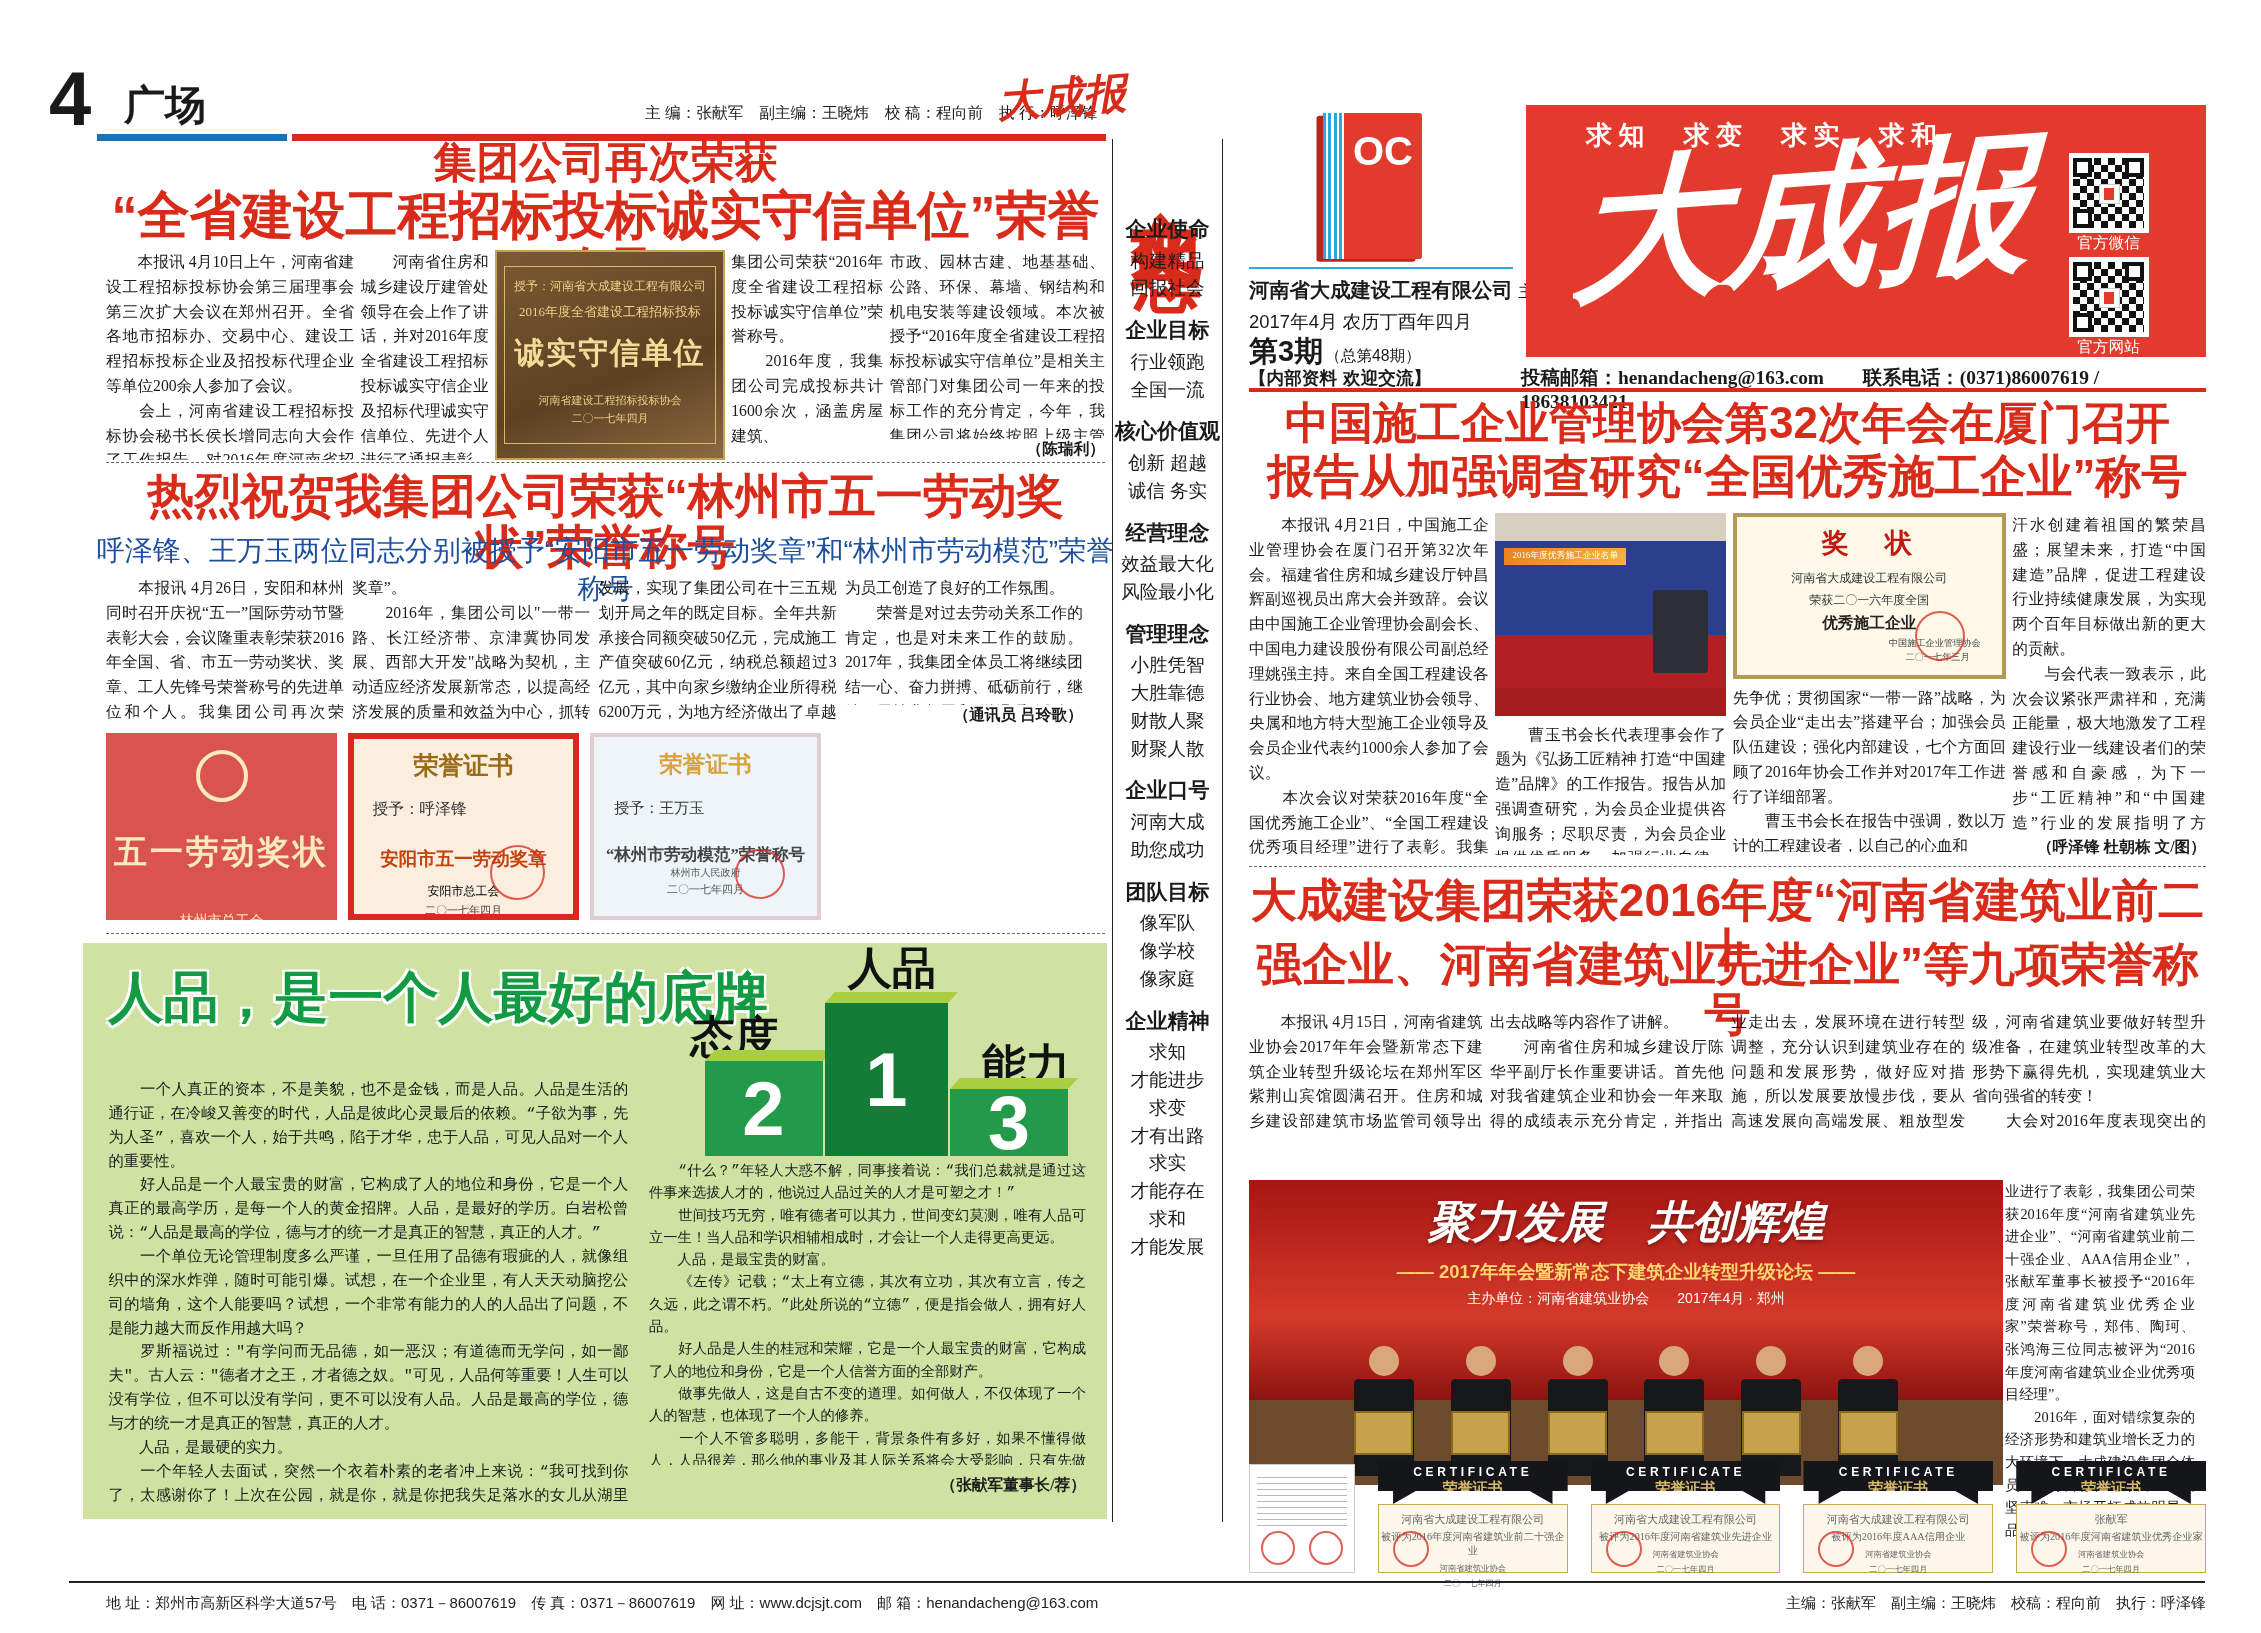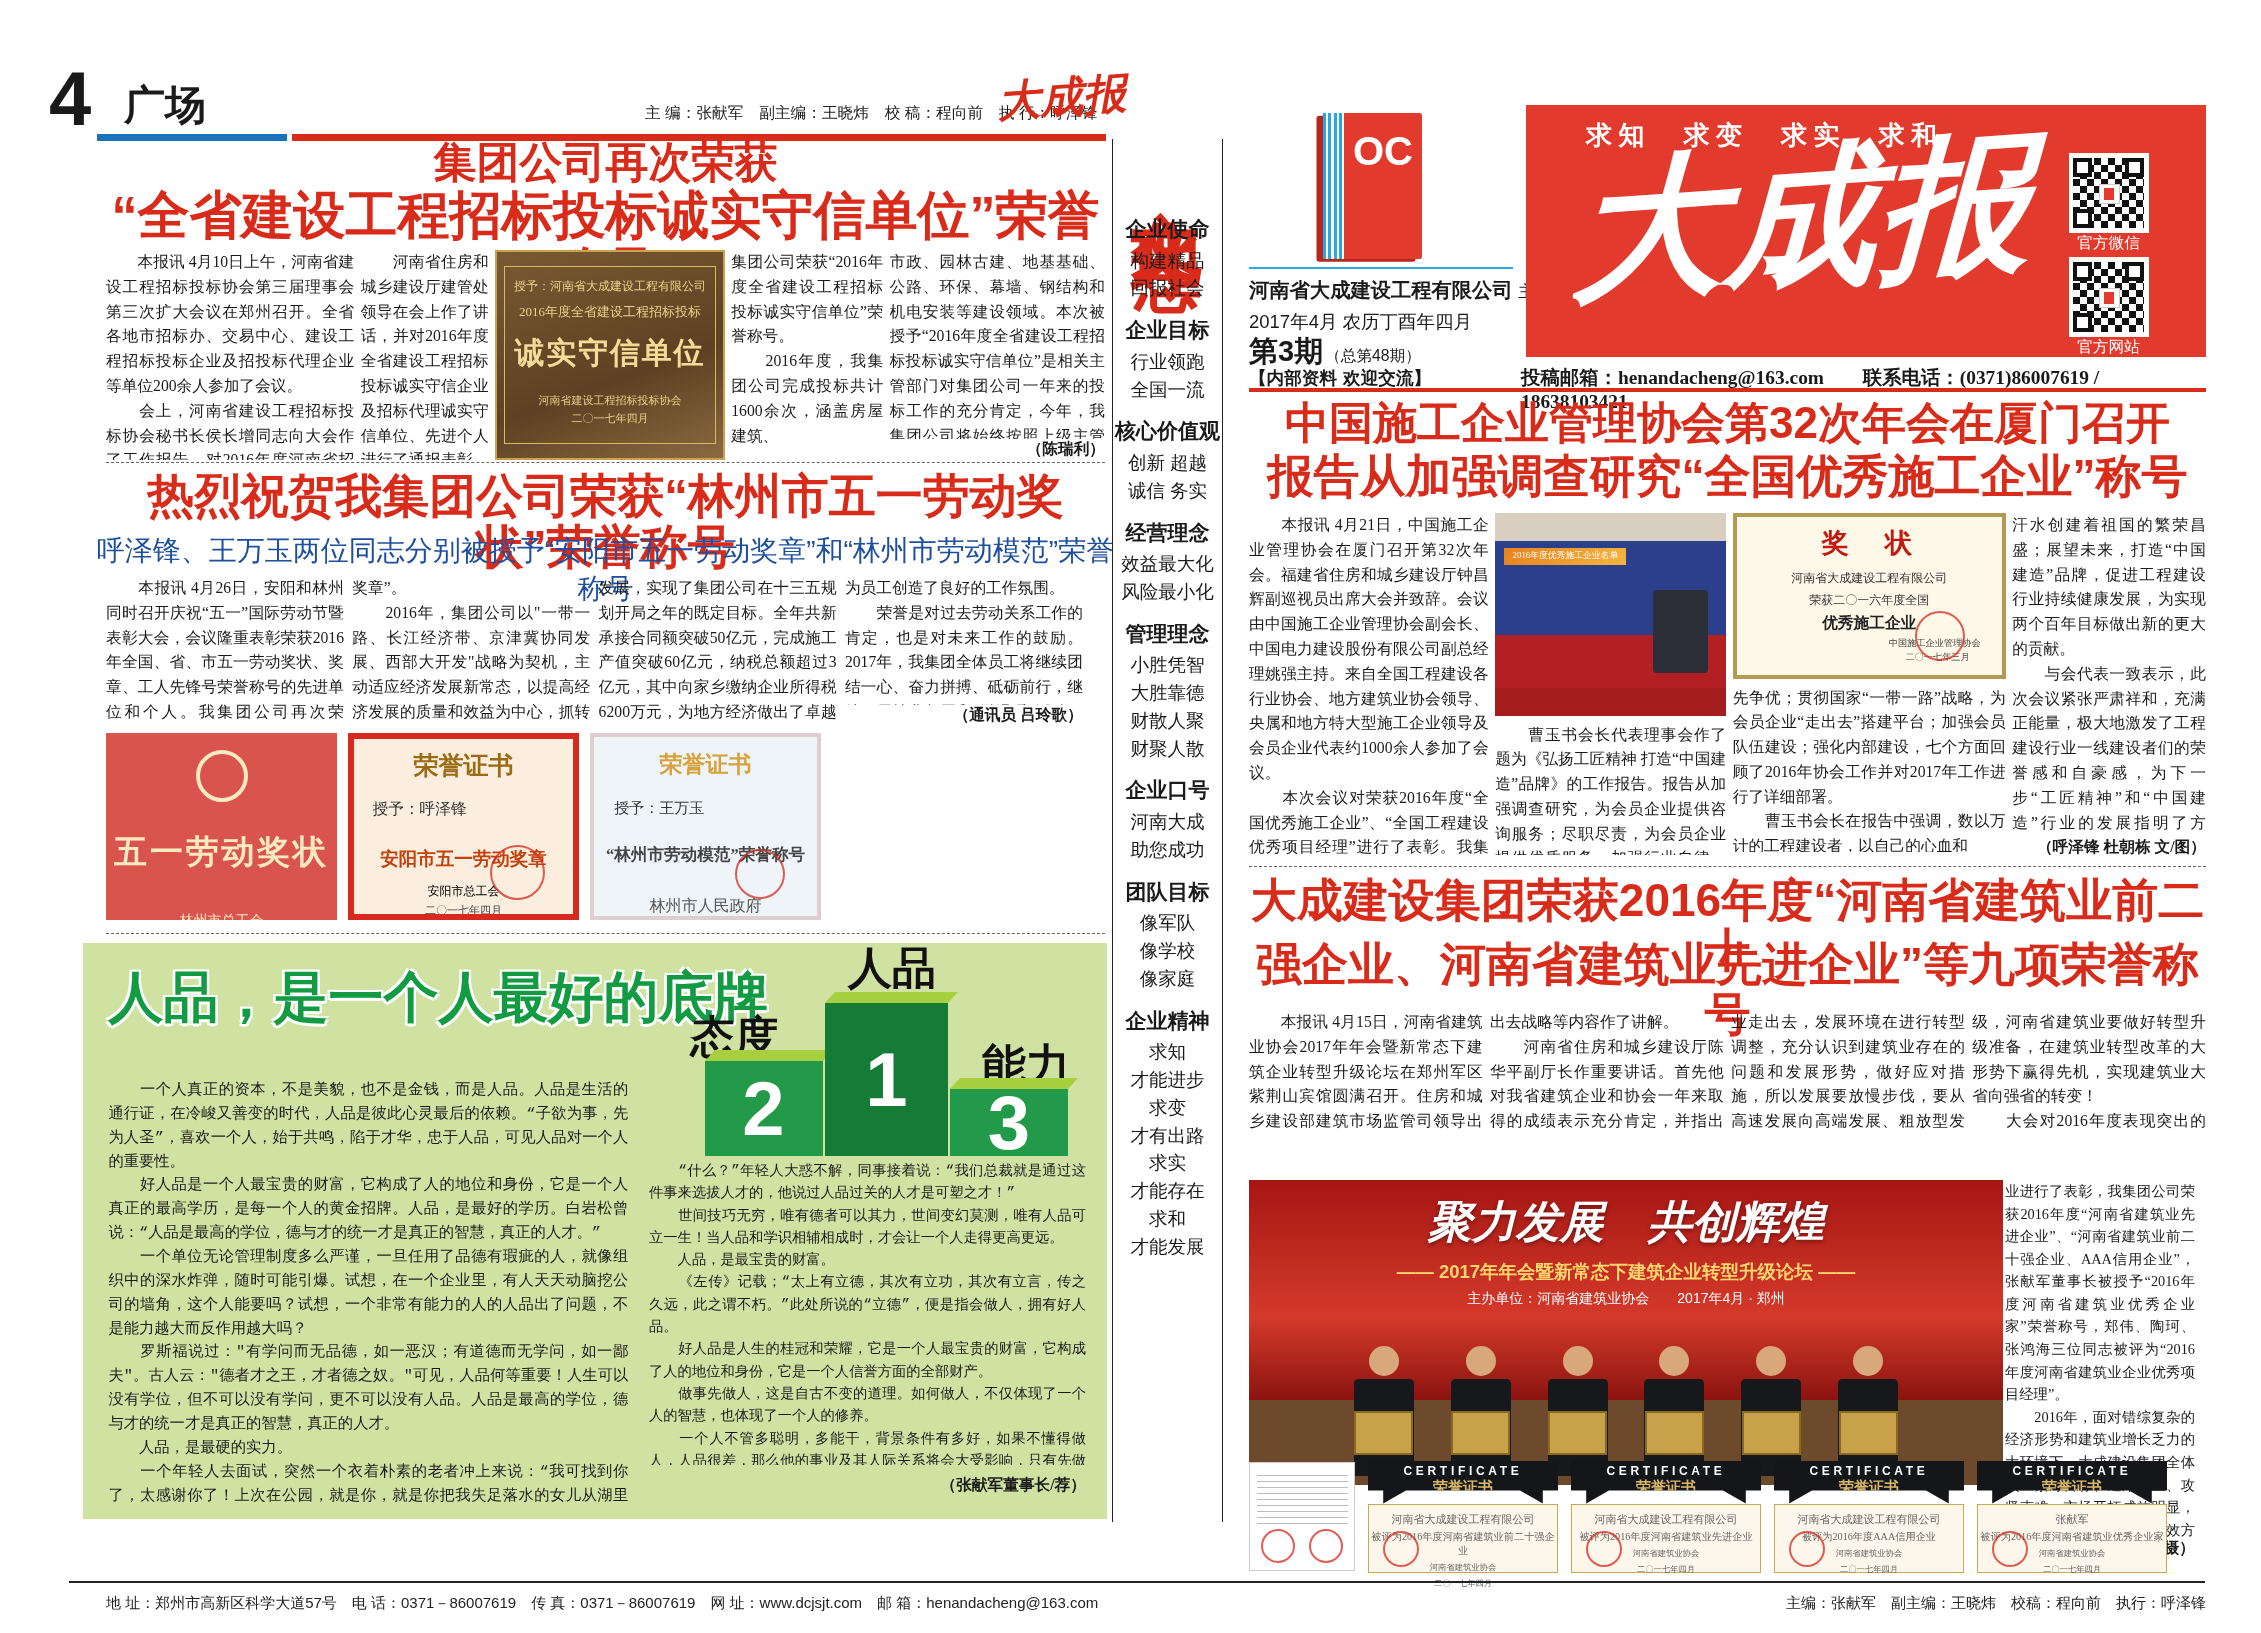--- a/index.html
+++ b/index.html
@@ -196,21 +196,21 @@
       <div style="font-size:15.7px;text-align:left;margin:16.6px 0 0 18.5px;color:#333">授予：呼泽锋</div>
       <div style="font:bold 18.5px 'Liberation Serif',serif;color:#c2410c;margin-top:26px">安阳市五一劳动奖章</div>
       <div style="font-size:12px;margin-top:12px;color:#000000">安阳市总工会</div>
       <div style="font-size:11px;margin-top:2.8px;color:#444">二〇一七年四月</div>
       <div class="seal" style="width:51px;height:51px;right:28px;bottom:14px"></div>
     </div>
     <div class="ph cert-p" style="width:231px;background:#eef4f8;border:4.6px solid #dfcdd2">
       <div style="font:900 23px 'Liberation Serif',serif;color:#d8a13c;margin-top:12px">荣誉证书</div>
       <div style="font-size:15px;text-align:left;margin:18.5px 0 0 20.3px;color:#333">授予：王万玉</div>
       <div style="font:bold 16.6px 'Liberation Serif',serif;color:#444;margin-top:26px">“林州市劳动模范”荣誉称号</div>
-      <div style="font-size:16px;margin-top:30px;color:#555">林州市人民政府</div>
+      <div style="font-size:10px;color:#555">林州市人民政府</div>
       <div style="font-size:11px;margin-top:2.8px;color:#555">二〇一七年四月</div>
       <div class="seal" style="width:46px;height:46px;right:32px;bottom:16.6px"></div>
     </div>
   </div>
   <div class="abs dash" style="left:106px;top:933px;width:999px"></div>
 
   <div class="abs" id="greenbox">
     <div class="abs" id="gtitle">人品，是一个人最好的底牌</div>
     <div class="abs" style="right:23px;top:4.6px;width:398px;height:208px">
       <div class="abs pod-lbl" style="left:162px;top:-8.3px">人品</div>
@@ -354,21 +354,21 @@
         <div class="person"><div class="hd"></div><div class="bd"></div><div class="pl"></div></div>
       </div>
     </div>
     <div style="width:190px;display:flex;flex-direction:column">
       <div class="bodytext" style="flex:1;font-size:14.3px">业进行了表彰，我集团公司荣获2016年度“河南省建筑业先进企业”、“河南省建筑业前二十强企业、AAA信用企业”，张献军董事长被授予“2016年度河南省建筑业优秀企业家”荣誉称号，郑伟、陶珂、张鸿海三位同志被评为“2016年度河南省建筑业企业优秀项目经理”。
 　　2016年，面对错综复杂的经济形势和建筑业增长乏力的大环境下，大成建设集团全体员工紧盯目标、迎难而上、攻坚克难，市场开拓成效明显，品牌创建有了新突破，创效方面实现了11%的递增，团队敢打胜仗，公司的风险预控意识得到提高，执行制度流程的能力，团队学习能力和市场开拓能力积极向上，团队协作得到进一步加强。</div>
       <div class="byline">（陈瑞利 文/摄）</div>
     </div>
   </div>
 
-  <div class="abs" style="left:1249px;top:1460px;width:957px;height:113px;display:flex;gap:13px;align-items:center">
+  <div class="abs" style="left:1249px;top:1460px;width:957px;height:113px;display:flex;gap:23px;align-items:flex-end">
     <div style="width:106px;height:109px;background:#fff;border:1.4px solid #ccc;position:relative;padding:6.5px;box-sizing:border-box">
       <div style="height:55px;background:repeating-linear-gradient(#fff 0 4.6px,#bbb 4.6px 6px)"></div>
       <div class="seal" style="width:30px;height:30px;left:11px;bottom:7.4px"></div>
       <div class="seal" style="width:30px;height:30px;right:11px;bottom:7.4px"></div>
     </div>
     <div style="width:190px">
       <div class="ribbon">
         <div class="c1">CERTIFICATE</div>
         <div class="c2">荣誉证书</div>
       </div>

